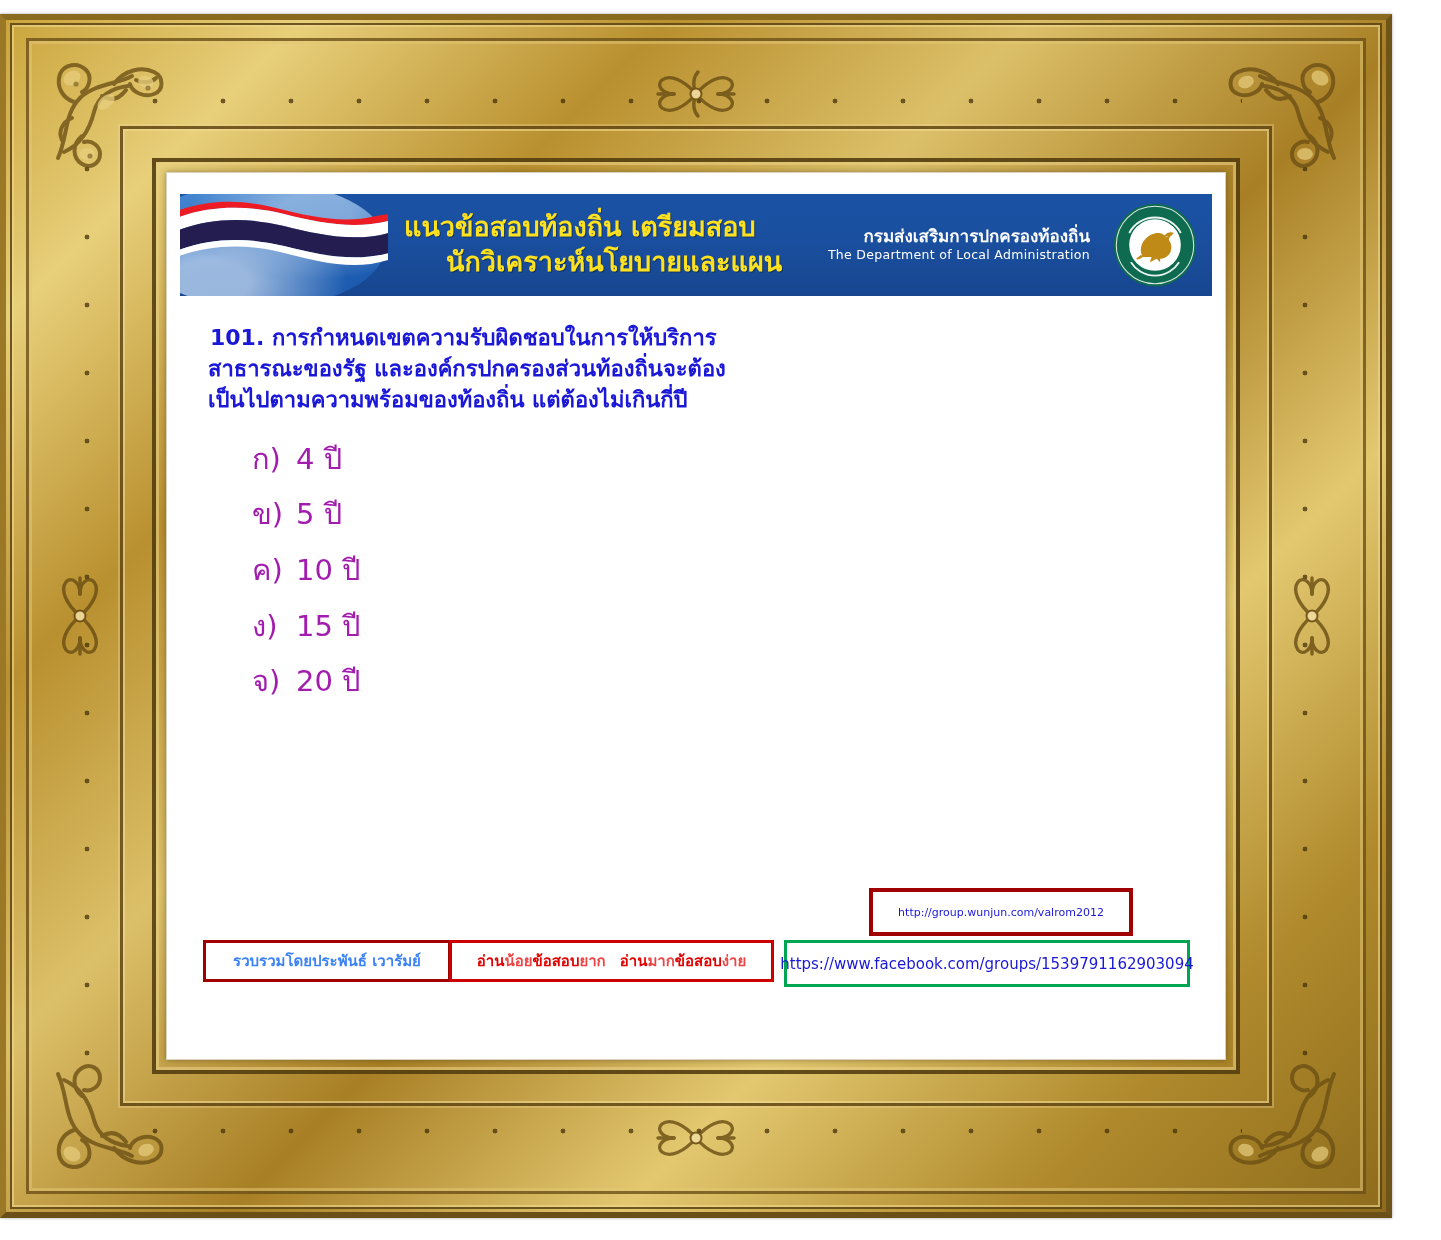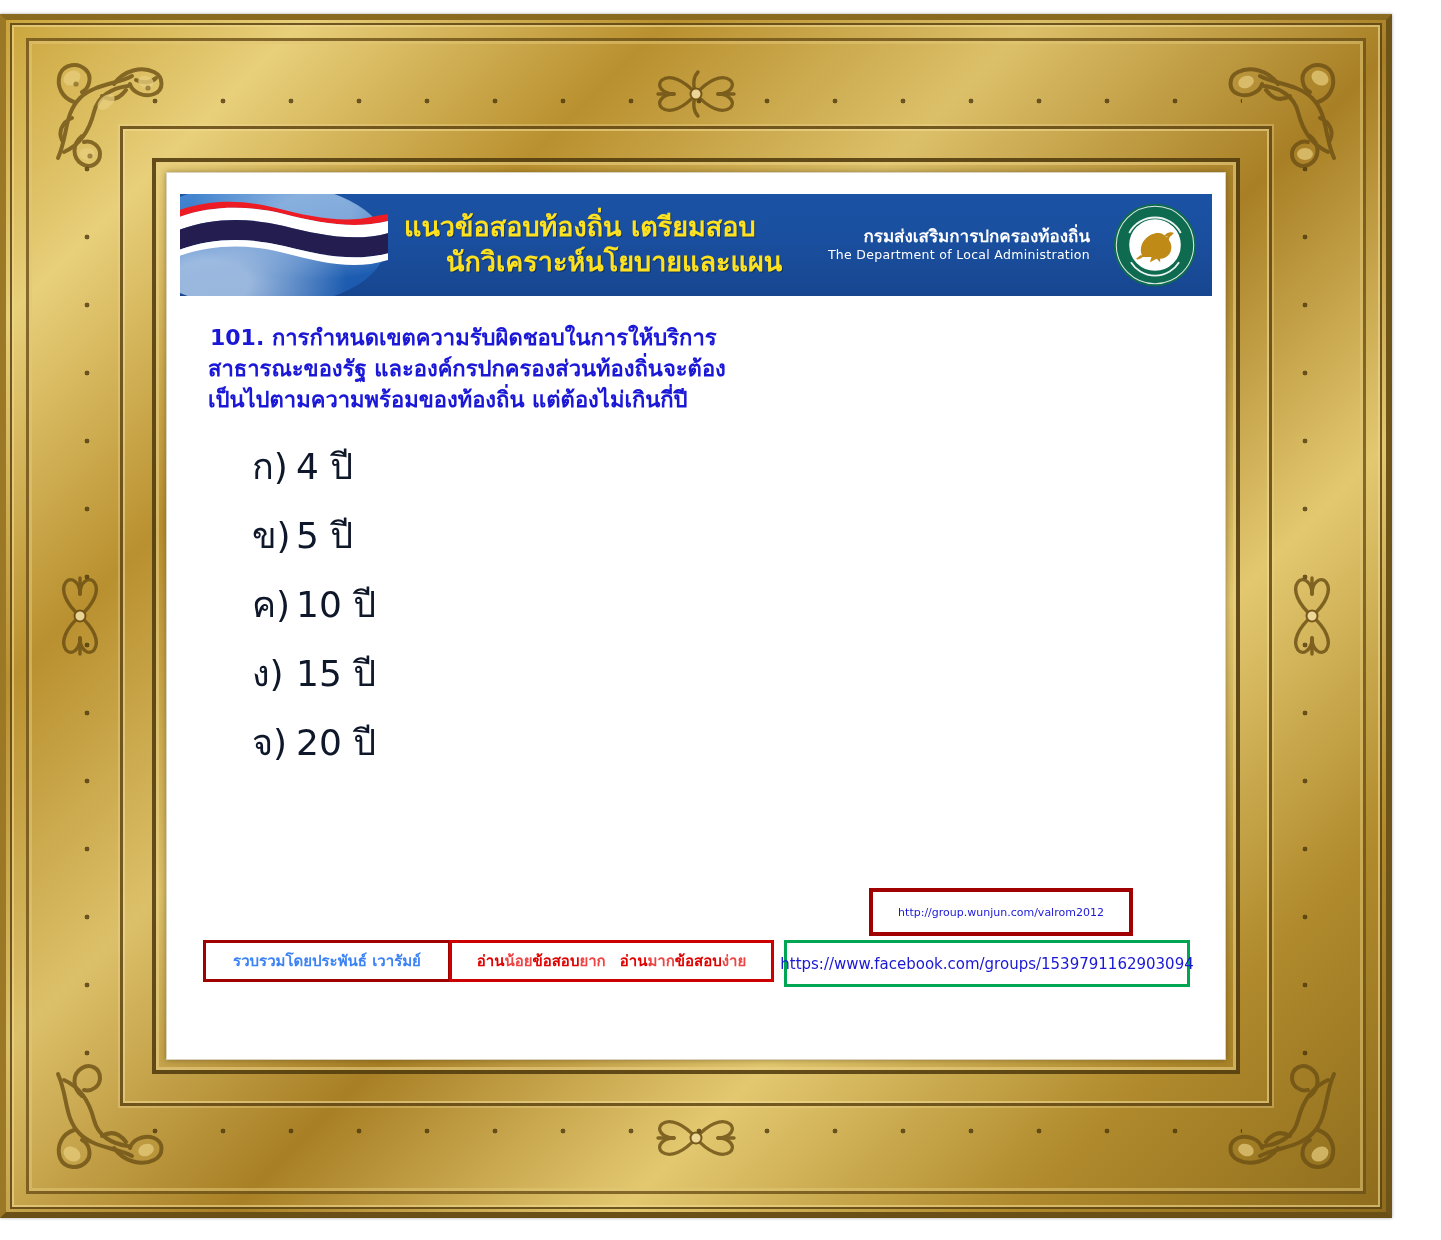--- a/index.html
+++ b/index.html
@@ -185,22 +185,22 @@
     font-size: 22px;
     line-height: 1.42;
     max-width: 1000px;
   }
   .qblock .qline { display: block; white-space: nowrap; }
   .qblock .qline.l2,
   .qblock .qline.l3 { margin-left: -2px; }
 
   .choices {
     margin: 16px 0 0 72px;
-    color: #0f172a;
-    font-size: 36px;
+    color: #a21caf;
+    font-size: 29px;
     line-height: 1.92;
   }
   .choice { white-space: nowrap; }
   .choice .ck { display: inline-block; min-width: 44px; }
 
   
   .footer {
     position: absolute;
     left: 0; right: 0; bottom: 34px;
     height: 120px;

